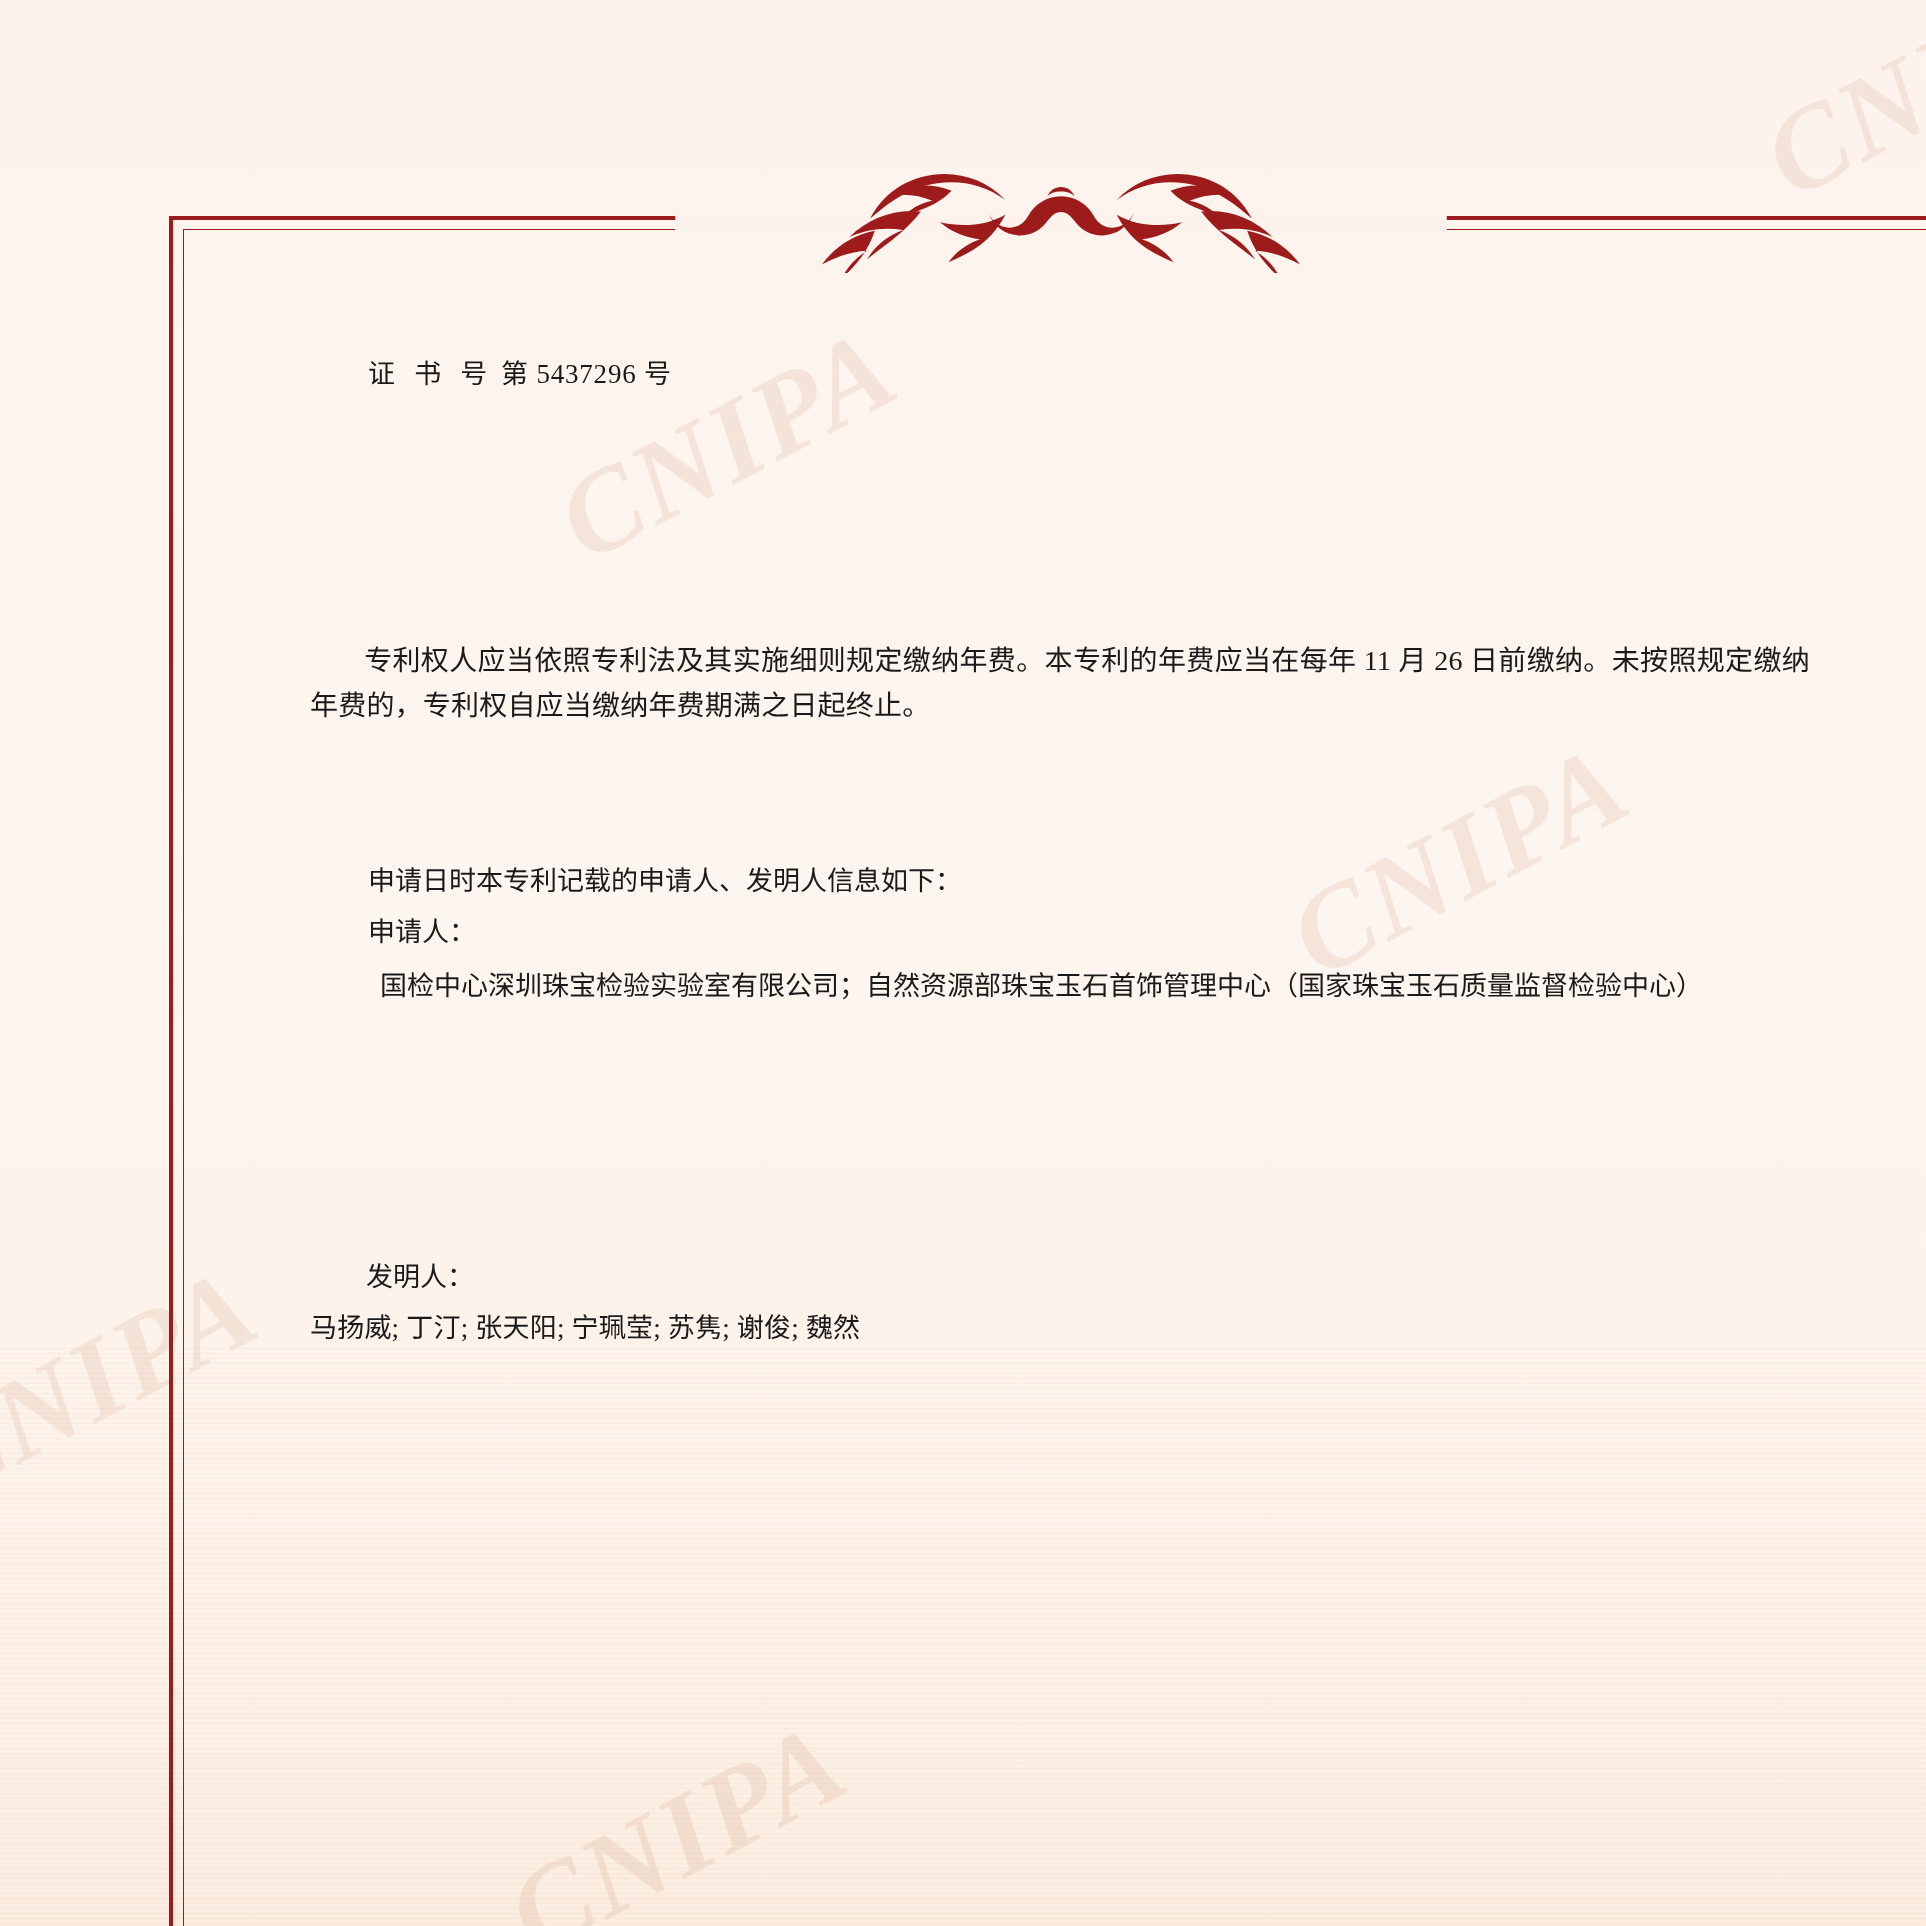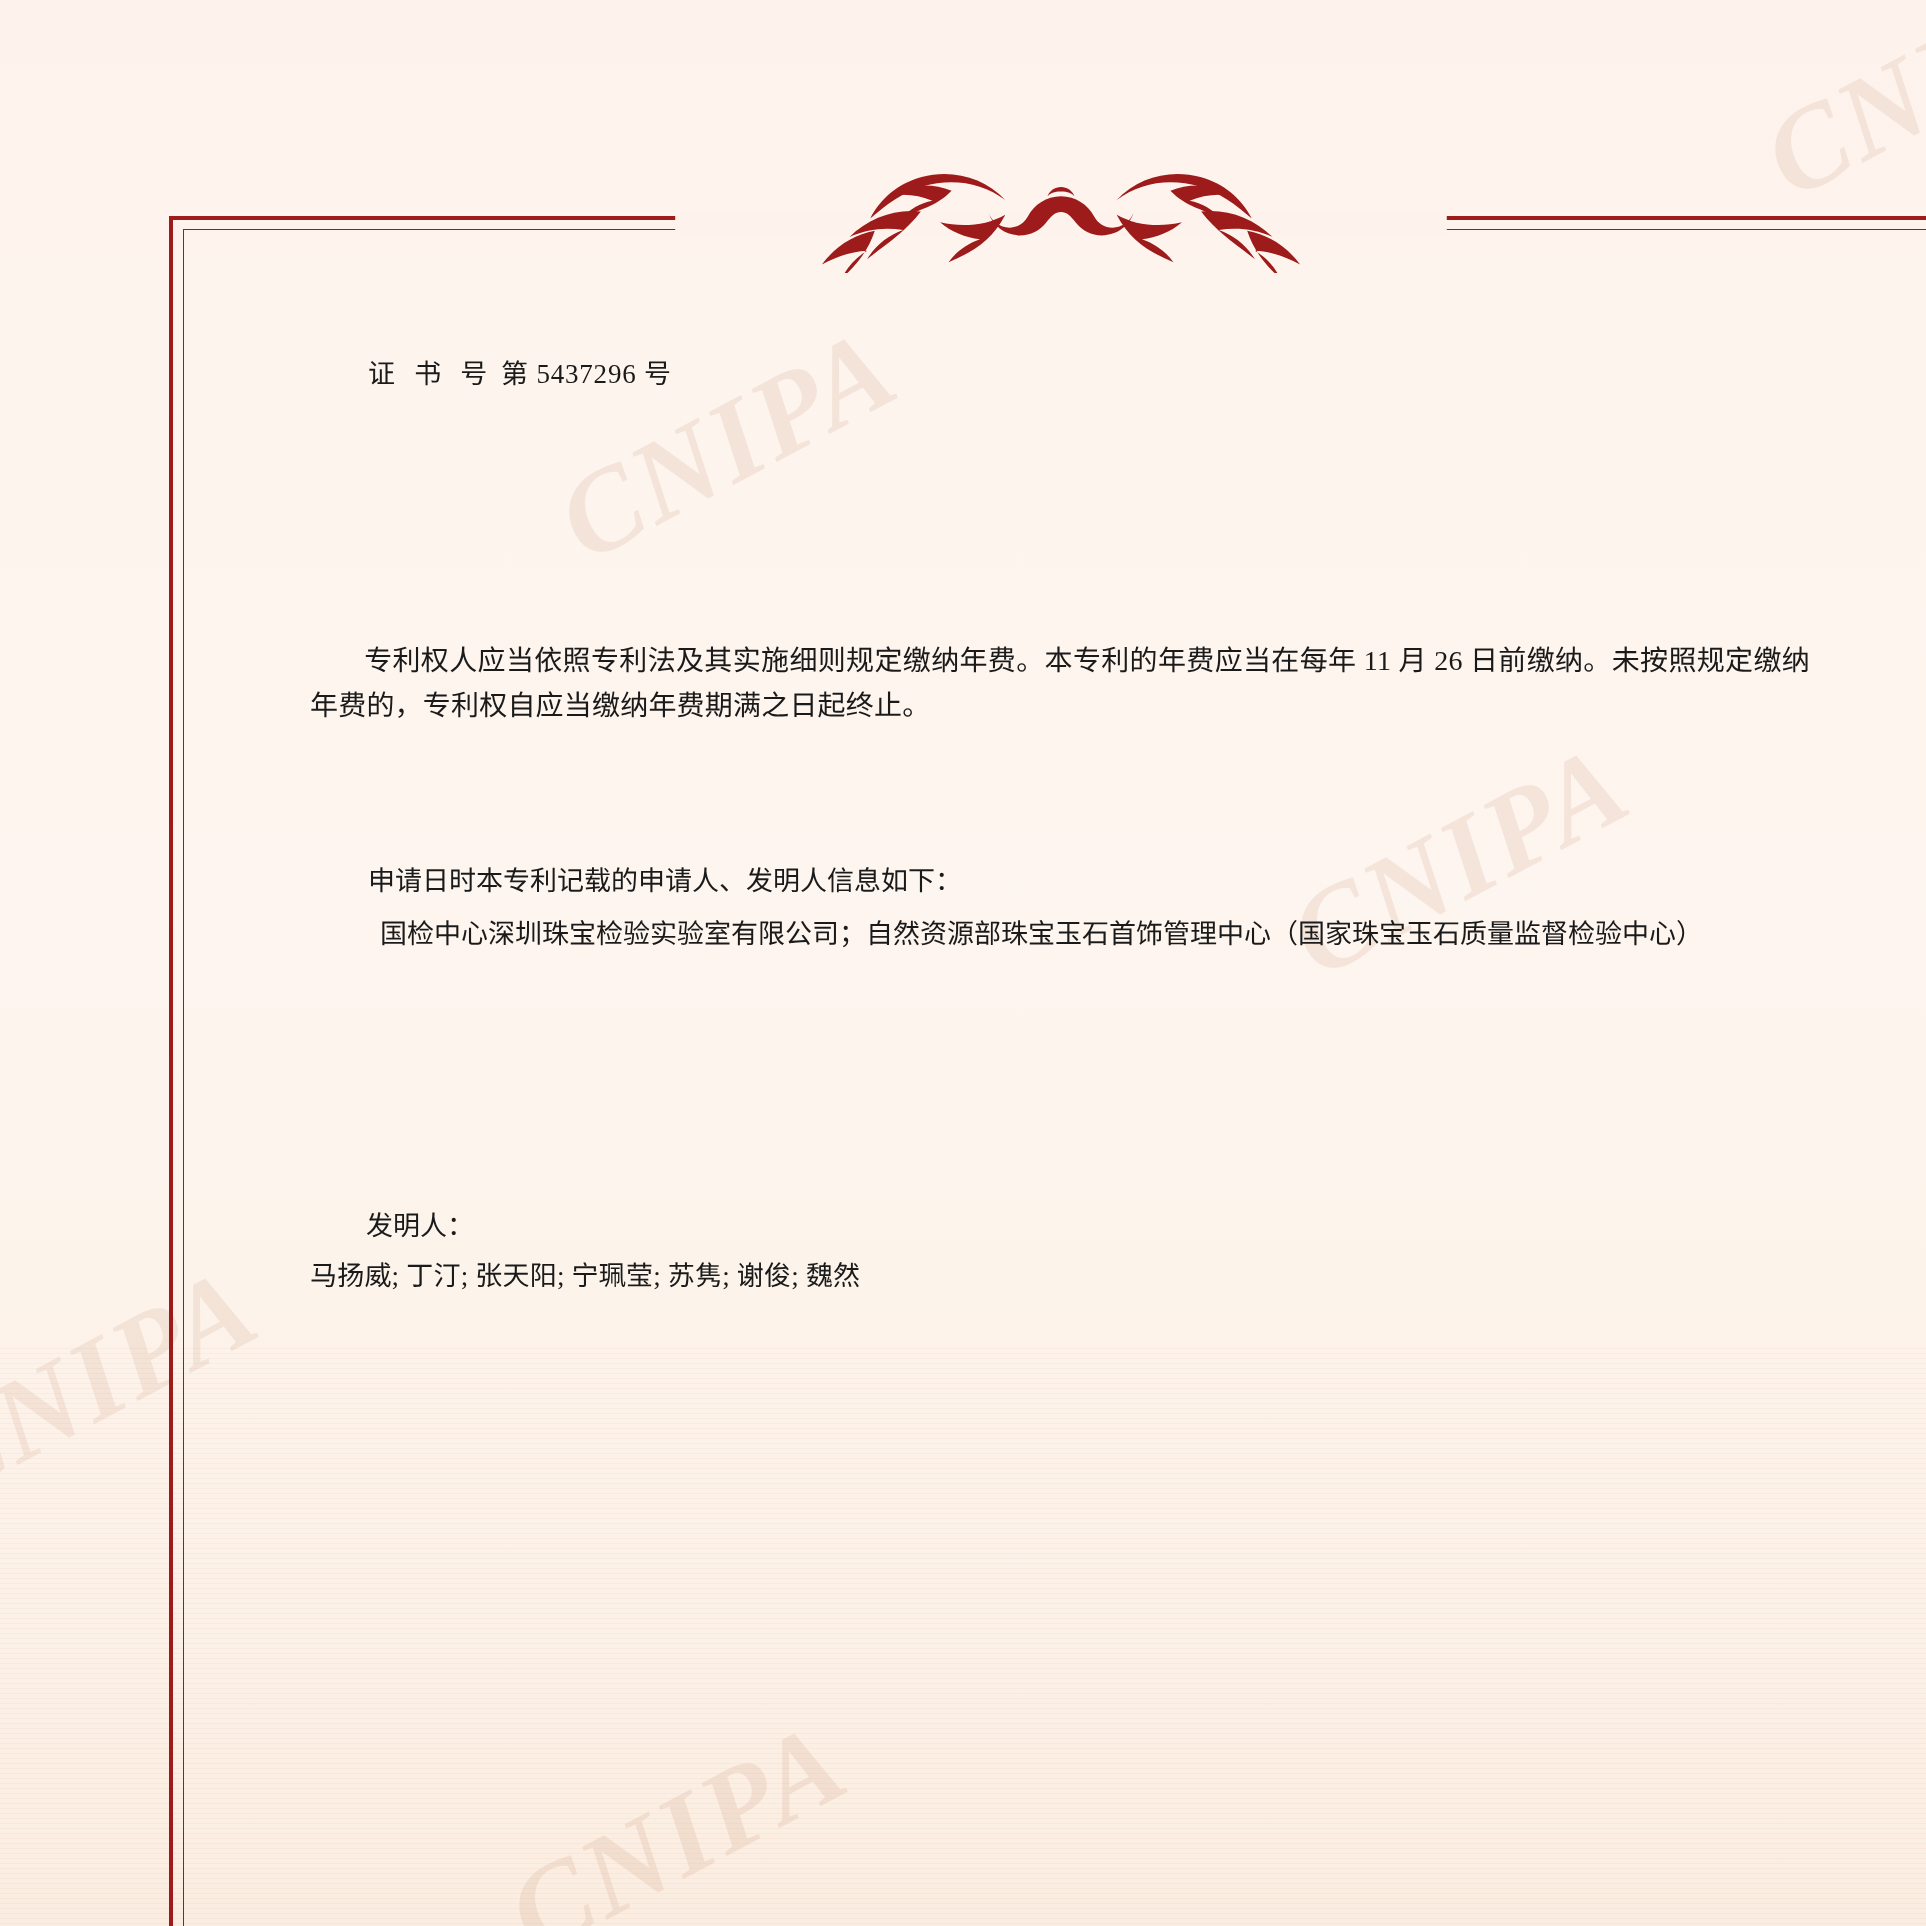--- a/index.html
+++ b/index.html
@@ -197,20 +197,21 @@
 
     <div class="cert-no">
       <span class="label">证 书 号</span>
       <span>第 5437296 号</span>
     </div>
 
     <div class="para"><span class="indent"></span><span>专利权人应当依照专利法及其实施细则规定缴纳年费。本专利的年费应当在每年 11 月 26 日前缴纳。未按照规定缴纳年费的，专利权自应当缴纳年费期满之日起终止。</span></div>
 
     <div class="section">
       <div class="row">申请日时本专利记载的申请人、发明人信息如下：</div>
+      <div class="row">申请人：</div>
     </div>
     <div class="value-block">国检中心深圳珠宝检验实验室有限公司；自然资源部珠宝玉石首饰管理中心（国家珠宝玉石质量监督检验中心）</div>
 
     <div class="inventors-head">发明人：</div>
     <div class="inventors-value">马扬威; 丁汀; 张天阳; 宁珮莹; 苏隽; 谢俊; 魏然</div>
 
   </div>
 
 </div>
 

